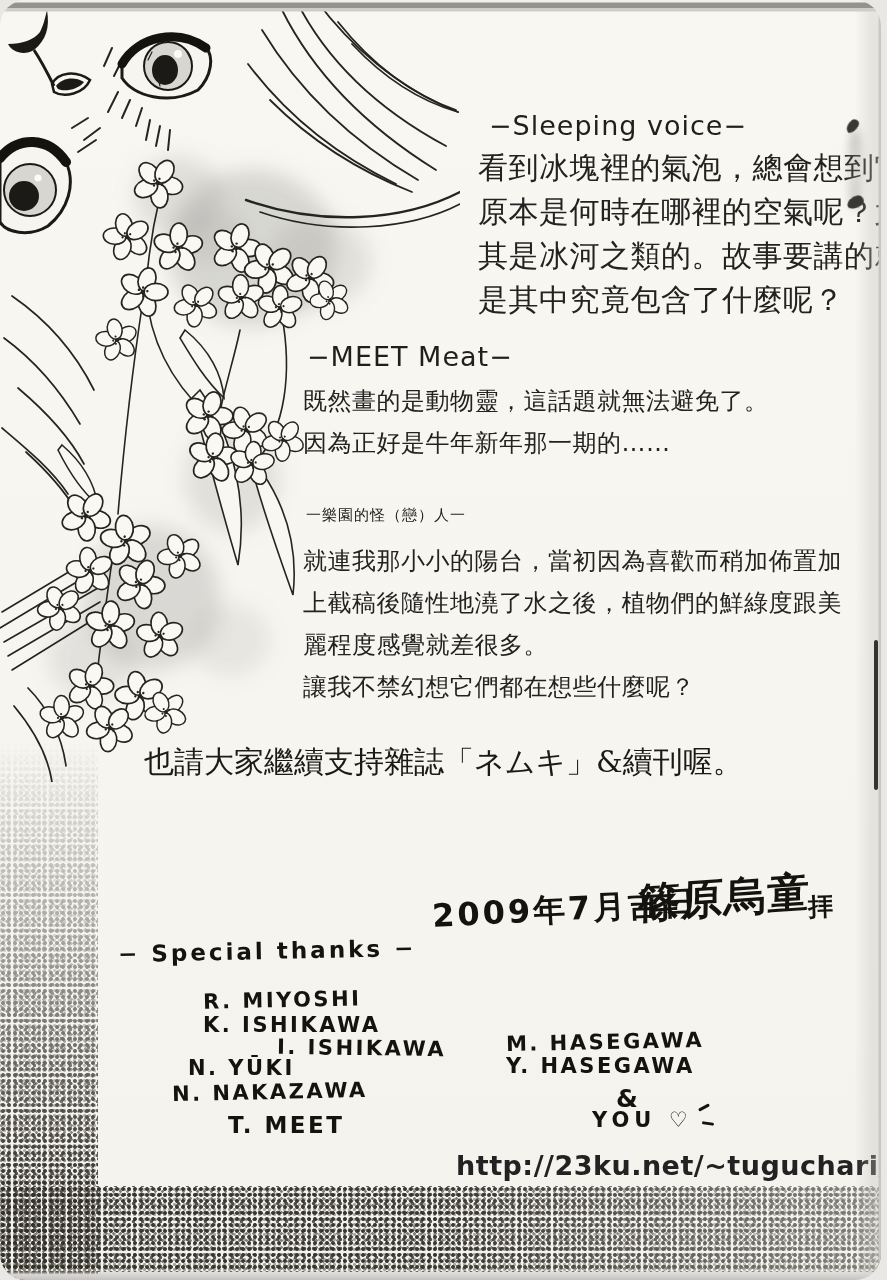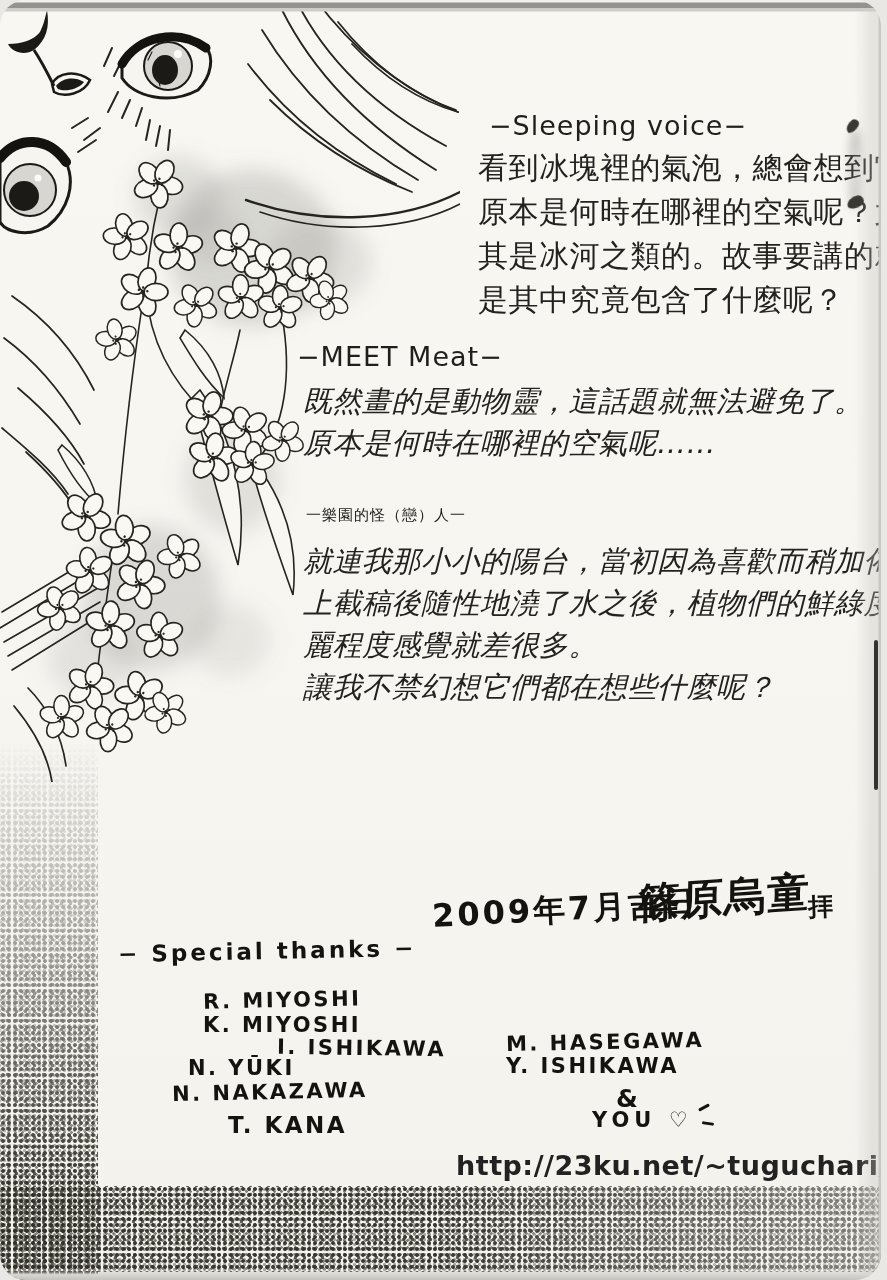--- a/index.html
+++ b/index.html
@@ -37,21 +37,21 @@
     -webkit-mask-image:linear-gradient(180deg,rgba(0,0,0,0) 0,rgba(0,0,0,.18) 14%,rgba(0,0,0,.45) 38%,rgba(0,0,0,.78) 62%,#000 82%);
     mask-image:linear-gradient(180deg,rgba(0,0,0,0) 0,rgba(0,0,0,.18) 14%,rgba(0,0,0,.45) 38%,rgba(0,0,0,.78) 62%,#000 82%);}
   .tone-bottom{left:0;top:1186px;width:887px;height:86px;
     -webkit-mask-image:linear-gradient(90deg,#000 0 50%,rgba(0,0,0,.82) 72%,rgba(0,0,0,.6) 100%);
     mask-image:linear-gradient(90deg,#000 0 50%,rgba(0,0,0,.82) 72%,rgba(0,0,0,.6) 100%);}
   
   .abs{position:absolute;}
   .nowrap{white-space:nowrap;}
   .gothic-h{font-size:27px;letter-spacing:1px;color:#201f1c;}
   .gothic-b{font-size:30px;line-height:44px;letter-spacing:.5px;color:#232220;}
-  .gothic-b2{font-size:29px;line-height:42px;letter-spacing:.5px;color:#232220;font-style:italic;}
+  .gothic-b2{font-size:24px;line-height:42px;letter-spacing:.5px;color:#232220;}
   .serif-b{font-family:"DejaVu Serif","Liberation Serif",serif;font-size:30px;line-height:44px;color:#1b1a17;}
   .hw{font-weight:700;color:#14130f;}
   .thanks-name{font-size:21px;letter-spacing:2.5px;}
   .url{font-size:27px;font-weight:700;letter-spacing:.5px;color:#222;z-index:10;}
   .r-n1{transform:rotate(-1.2deg);} .r-n2{transform:rotate(-2deg);}
   .r-n3{transform:rotate(-3deg);}  .r-p1{transform:rotate(.8deg);}
   .sparkle{position:absolute;width:12px;height:3px;background:#14130f;border-radius:2px;z-index:10;}
   svg .ink{stroke:#26241f;fill:none;stroke-linecap:round;}
 </style>
 </head>
@@ -218,52 +218,53 @@
   <div class="tone tone-bottom"></div>
 
   <div class="abs gothic-h nowrap" style="left:489px;top:110px">−Sleeping voice−</div>
   <div class="abs" style="left:478px;top:146px">
     <div class="gothic-b nowrap">看到冰塊裡的氣泡，總會想到它</div>
     <div class="gothic-b nowrap">原本是何時在哪裡的空氣呢？尤</div>
     <div class="gothic-b nowrap">其是冰河之類的。故事要講的就</div>
     <div class="gothic-b nowrap">是其中究竟包含了什麼呢？</div>
   </div>
 
-  <div class="abs gothic-h nowrap" style="left:297px;top:341px">−MEET Meat−</div>
+  <div class="abs gothic-h nowrap" style="left:307px;top:341px">−MEET Meat−</div>
   <div class="abs" style="left:303px;top:380px">
     <div class="gothic-b2 nowrap">既然畫的是動物靈，這話題就無法避免了。</div>
-    <div class="gothic-b2 nowrap">原本是何時在哪裡的空氣呢……</div>
+    <div class="gothic-b2 nowrap">因為正好是牛年新年那一期的……</div>
   </div>
 
   <div class="abs nowrap" style="left:306px;top:506px;font-size:15px;letter-spacing:1px">一樂園的怪（戀）人一</div>
   <div class="abs" style="left:303px;top:540px">
     <div class="gothic-b2 nowrap">就連我那小小的陽台，當初因為喜歡而稍加佈置加</div>
     <div class="gothic-b2 nowrap">上截稿後隨性地澆了水之後，植物們的鮮綠度跟美</div>
     <div class="gothic-b2 nowrap">麗程度感覺就差很多。</div>
     <div class="gothic-b2 nowrap">讓我不禁幻想它們都在想些什麼呢？</div>
   </div>
 
   <div class="abs" style="left:144px;top:740px;z-index:6">
+    <div class="serif-b nowrap">也請大家繼續支持雜誌「ネムキ」&amp;續刊喔。</div>
   </div>
 
   <div class="abs hw nowrap r-n3" style="left:432px;top:888px;font-size:32px;letter-spacing:3px;z-index:6">2009年7月吉日</div>
   <div class="abs hw nowrap" style="left:638px;top:870px;font-size:42px;letter-spacing:1px;transform:rotate(-4deg) skewX(-5deg);z-index:6">篠原烏童</div>
   <div class="abs hw nowrap r-n2" style="left:808px;top:890px;font-size:25px;z-index:6">拝</div>
 
   <div class="abs hw nowrap r-n1" style="left:118px;top:938px;font-size:23px;letter-spacing:3px;z-index:6">− Special thanks −</div>
 
   <div class="abs hw thanks-name nowrap r-n1" style="left:203px;top:988px;z-index:6">R. MIYOSHI</div>
-  <div class="abs hw thanks-name nowrap" style="left:203px;top:1013px;z-index:6">K. MIYOSHI</div>
+  <div class="abs hw thanks-name nowrap" style="left:203px;top:1013px;z-index:6">K. ISHIKAWA</div>
   <div class="abs hw thanks-name nowrap r-p1" style="left:277px;top:1036px;z-index:6">I. ISHIKAWA</div>
   <div class="abs hw thanks-name nowrap" style="left:188px;top:1056px;z-index:6">N. YŪKI</div>
   <div class="abs hw thanks-name nowrap r-n1" style="left:172px;top:1080px;z-index:6">N. NAKAZAWA</div>
-  <div class="abs hw thanks-name nowrap" style="left:228px;top:1112px;font-size:23px;z-index:6">T. KANA</div>
+  <div class="abs hw thanks-name nowrap" style="left:228px;top:1112px;font-size:23px;z-index:6">T. MEET</div>
 
   <div class="abs hw thanks-name nowrap r-n1" style="left:506px;top:1030px;z-index:6">M. HASEGAWA</div>
-  <div class="abs hw thanks-name nowrap" style="left:506px;top:1054px;z-index:6">Y. ISHIKAWA</div>
+  <div class="abs hw thanks-name nowrap" style="left:506px;top:1054px;z-index:6">Y. HASEGAWA</div>
   <div class="abs hw nowrap" style="left:616px;top:1084px;font-size:25px;z-index:6">&amp;</div>
   <div class="abs hw nowrap" style="left:592px;top:1108px;font-size:21px;letter-spacing:5px;z-index:6">YOU ♡</div>
   <div class="sparkle" style="left:698px;top:1106px;transform:rotate(-28deg)"></div>
   <div class="sparkle" style="left:702px;top:1122px;transform:rotate(8deg)"></div>
 
   <div class="abs url nowrap" style="left:456px;top:1150px">http://23ku.net/~tuguchari/udoh/</div>
 
   <div class="edge-top"></div>
   <div class="edge-bottom"></div>
   <div class="edge-right"></div>

